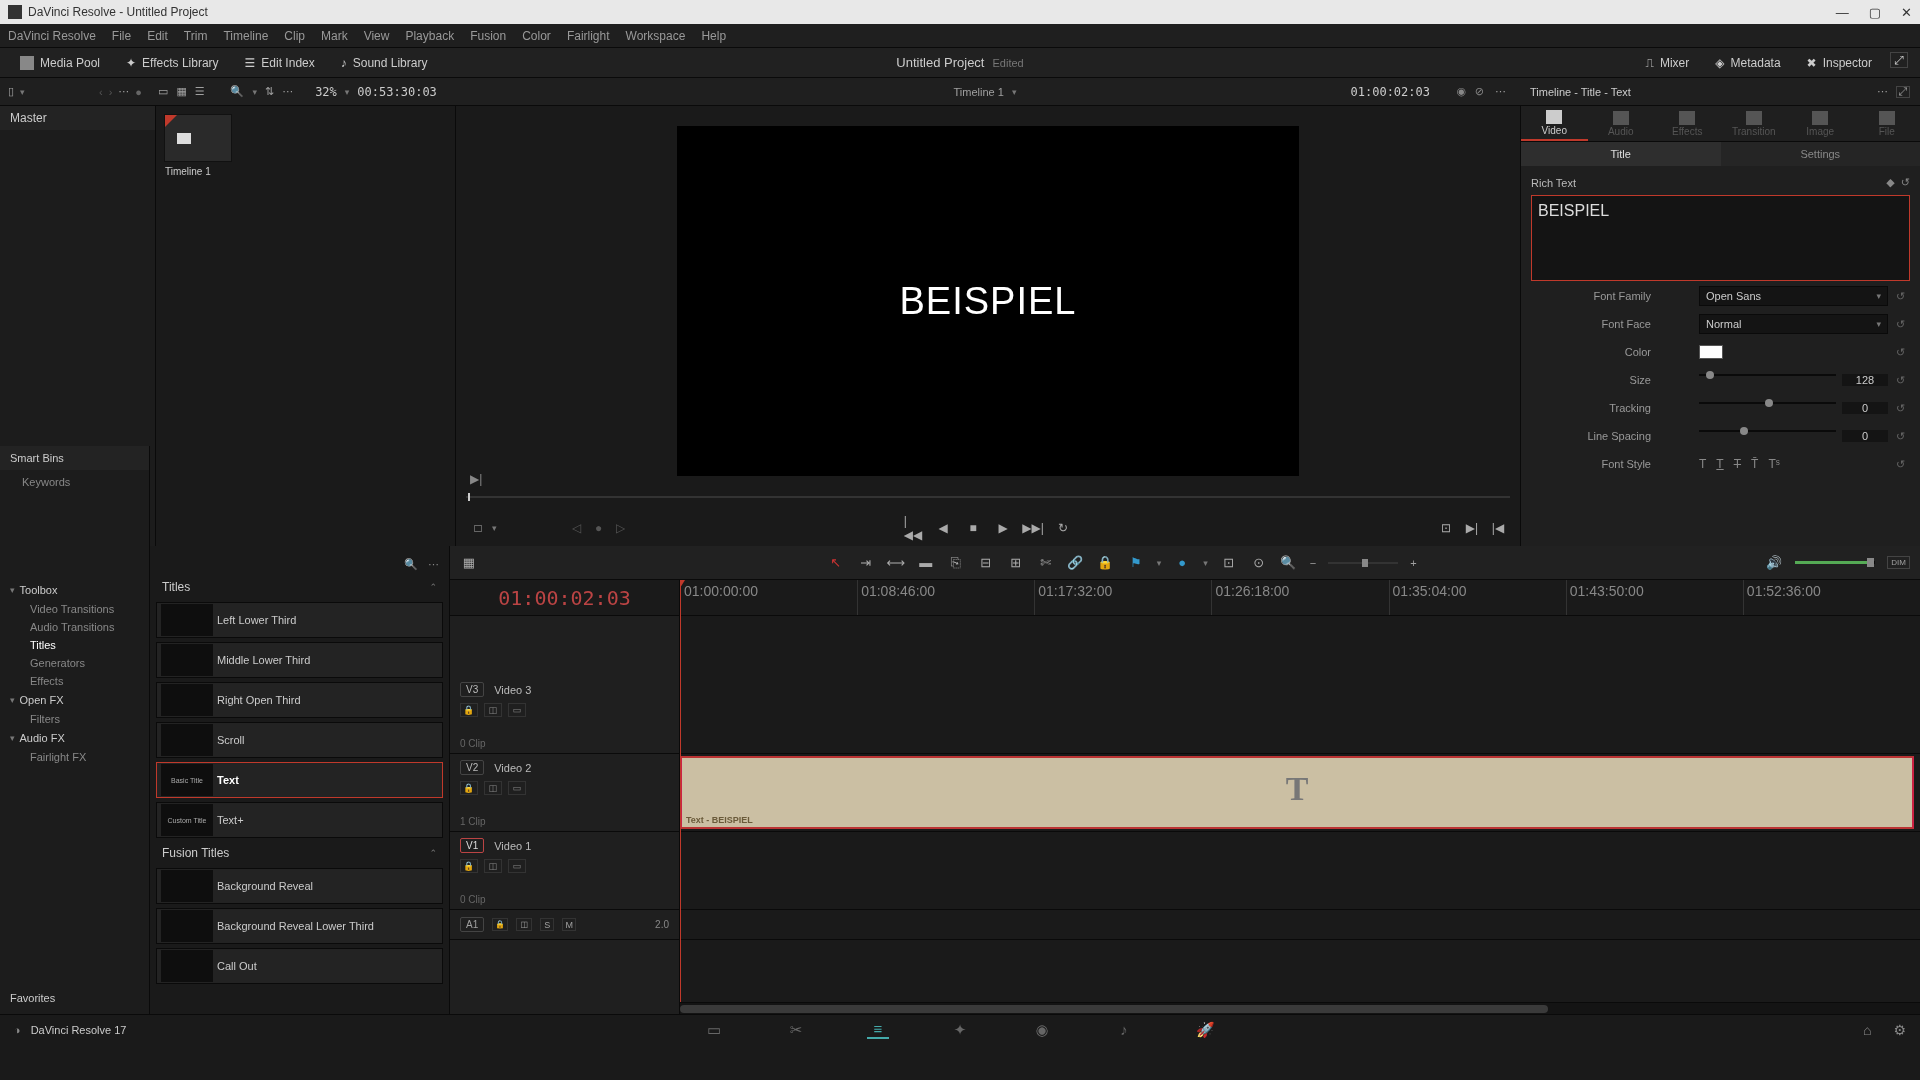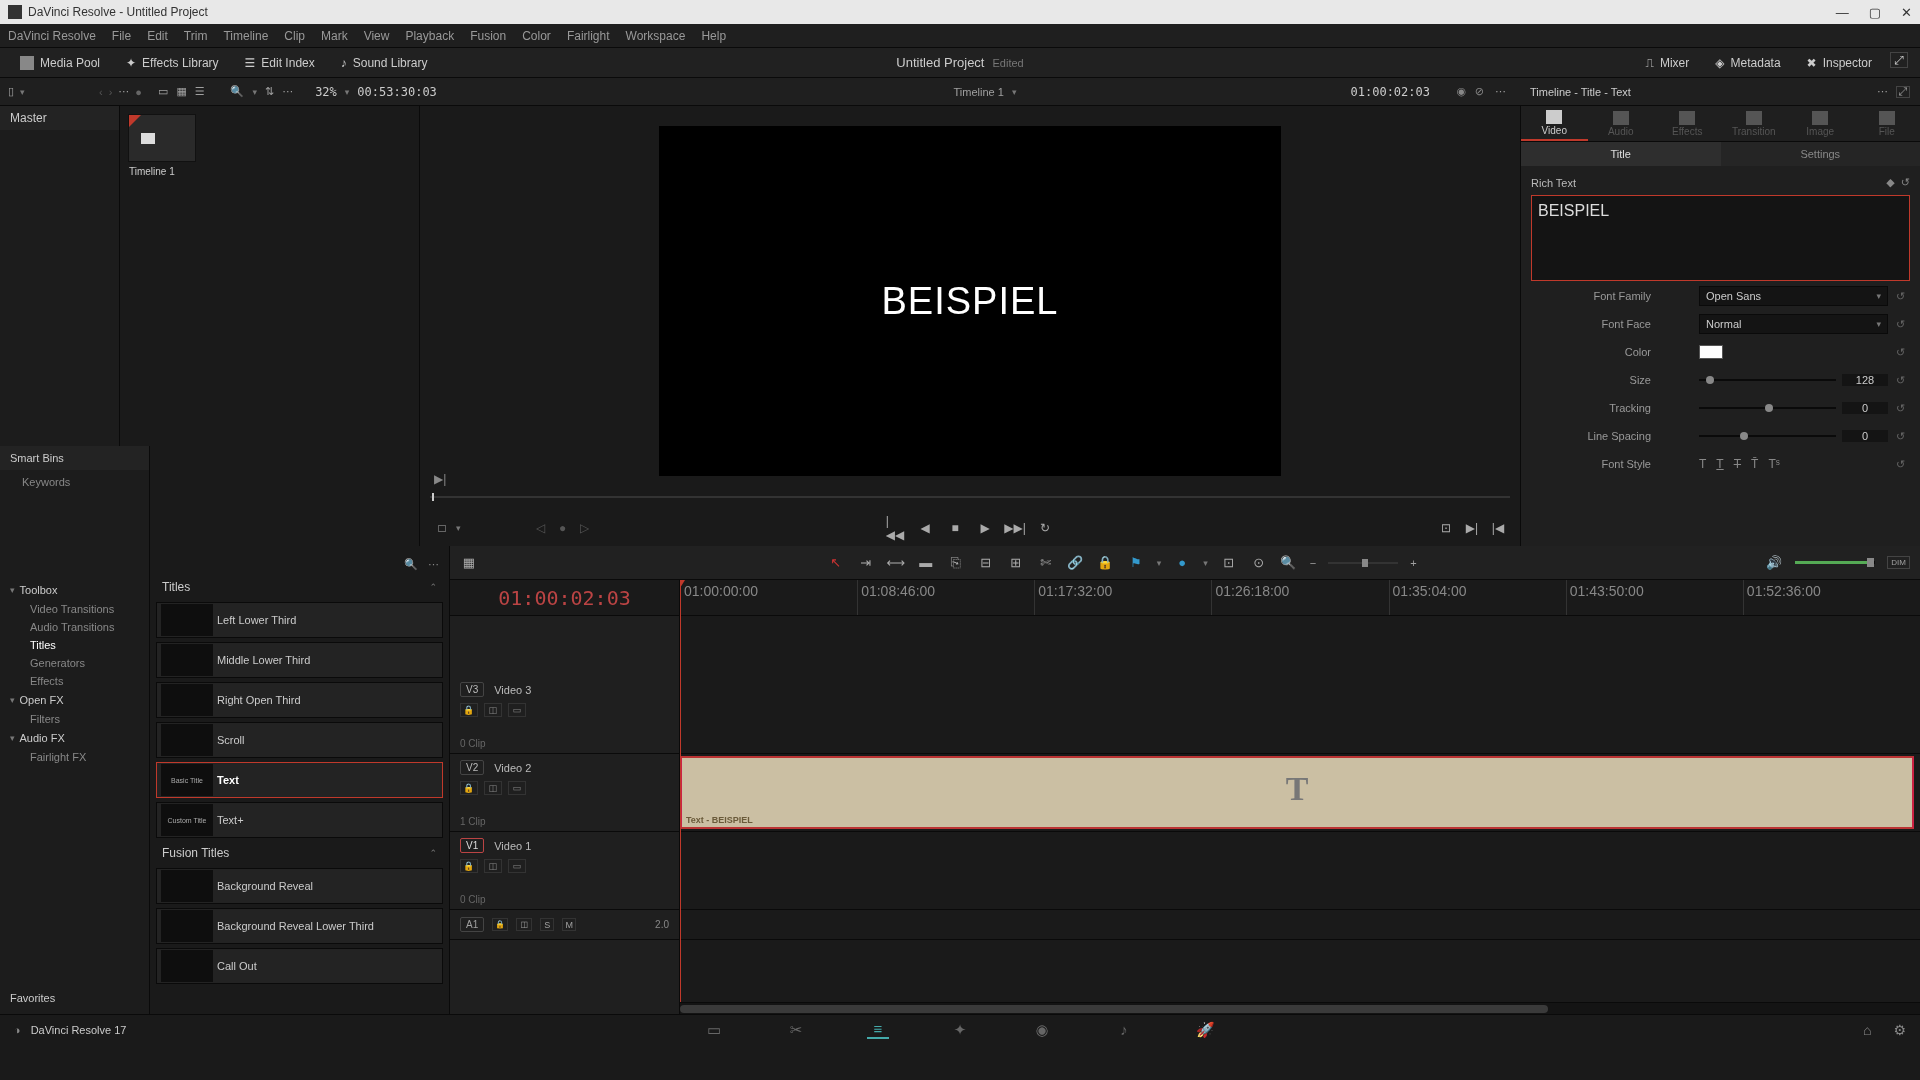--- a/index.html
+++ b/index.html
@@ -15,21 +15,21 @@
 .project-title .edited { color:#777; font-size:11px; }
 .right-toolbar { margin-left:auto; display:flex; gap:10px; }
 .secondary-bar { height:28px; background:#1f1f1f; display:flex; align-items:center; border-bottom:1px solid #0a0a0a; }
 .sb-left { width:150px; display:flex; align-items:center; padding:0 8px; gap:6px; }
 .sb-mid { width:300px; display:flex; align-items:center; gap:8px; padding:0 8px; }
 .sb-center { flex:1; display:flex; align-items:center; justify-content:center; gap:8px; position:relative; }
 .sb-right { width:400px; display:flex; align-items:center; padding:0 10px; gap:8px; }
 .tc { font-family:monospace; font-size:12px; color:#ccc; }
 .chev { font-size:9px; color:#777; }
 .main { display:flex; height:440px; }
-.media-pool { width:120px; background:#1c1c1c; border-right:1px solid #0a0a0a; }
+.media-pool { width:156px; background:#1c1c1c; border-right:1px solid #0a0a0a; }
 .mp-header { height:24px; display:flex; align-items:center; padding:0 10px; font-size:12px; color:#ccc; background:#232323; }
 .media-clips { width:300px; background:#1a1a1a; border-right:1px solid #0a0a0a; padding:8px; }
 .clip-thumb { width:68px; height:48px; background:#2a2a2a; border:1px solid #111; position:relative; }
 .clip-thumb::before { content:""; position:absolute; top:0; left:0; width:0; height:0; border-left:12px solid #c0392b; border-bottom:12px solid transparent; }
 .clip-thumb .film { position:absolute; top:18px; left:12px; width:14px; height:11px; background:#ddd; }
 .clip-thumb .lbl { position:absolute; bottom:-16px; left:0; font-size:10px; color:#ccc; }
 .viewer { flex:1; background:#1a1a1a; display:flex; flex-direction:column; }
 .viewer-canvas { flex:1; display:flex; align-items:center; justify-content:center; background:#1a1a1a; padding:10px 60px; position:relative; }
 .canvas-inner { width:622px; height:350px; background:#000; display:flex; align-items:center; justify-content:center; }
 .canvas-text { color:#fff; font-size:38px; font-weight:400; letter-spacing:1px; }
@@ -49,21 +49,21 @@
 .insp-tab.active .ico { background:#ccc; }
 .insp-subtabs { display:flex; height:24px; }
 .insp-subtab { flex:1; text-align:center; line-height:24px; font-size:11px; color:#888; background:#252525; }
 .insp-subtab.active { background:#2e2e2e; color:#ddd; }
 .insp-body { padding:10px; flex:1; overflow:hidden; }
 .insp-section-h { display:flex; align-items:center; font-size:11px; color:#bbb; margin-bottom:6px; }
 .insp-section-h .icons { margin-left:auto; display:flex; gap:6px; color:#888; }
 .richtext { border:1px solid #c0392b; background:#141414; height:86px; padding:6px; color:#ddd; font-size:16px; }
 .prop-row { display:flex; align-items:center; height:26px; gap:8px; margin-top:2px; }
 .prop-row .lbl { width:120px; text-align:right; font-size:11px; color:#999; }
-.prop-row .ctrl { flex:1; display:flex; align-items:center; gap:6px;padding-left:40px; }
+.prop-row .ctrl { flex:1; display:flex; gap:6px;padding-left:40px; }
 .prop-row .reset { width:14px; color:#666; font-size:11px; }
 .select-ctrl { flex:1; height:20px; background:#141414; border:1px solid #0a0a0a; display:flex; align-items:center; padding:0 6px; color:#ccc; font-size:11px; justify-content:space-between; }
 .color-swatch { width:24px; height:14px; background:#fff; border:1px solid #555; }
 .slider-track { flex:1; height:2px; background:#0a0a0a; position:relative; }
 .slider-knob { position:absolute; top:-3px; width:8px; height:8px; border-radius:50%; background:#888; }
 .num-field { width:46px; text-align:center; font-size:11px; color:#ccc; background:#141414; }
 .style-btns { display:flex; gap:10px; color:#888; font-size:12px; }
 .lower { display:flex; height:468px; }
 .effects-browser { width:150px; background:#1c1c1c; border-right:1px solid #0a0a0a; display:flex; flex-direction:column; }
 .eb-group { padding:6px 10px; font-size:11px; color:#bbb; }

